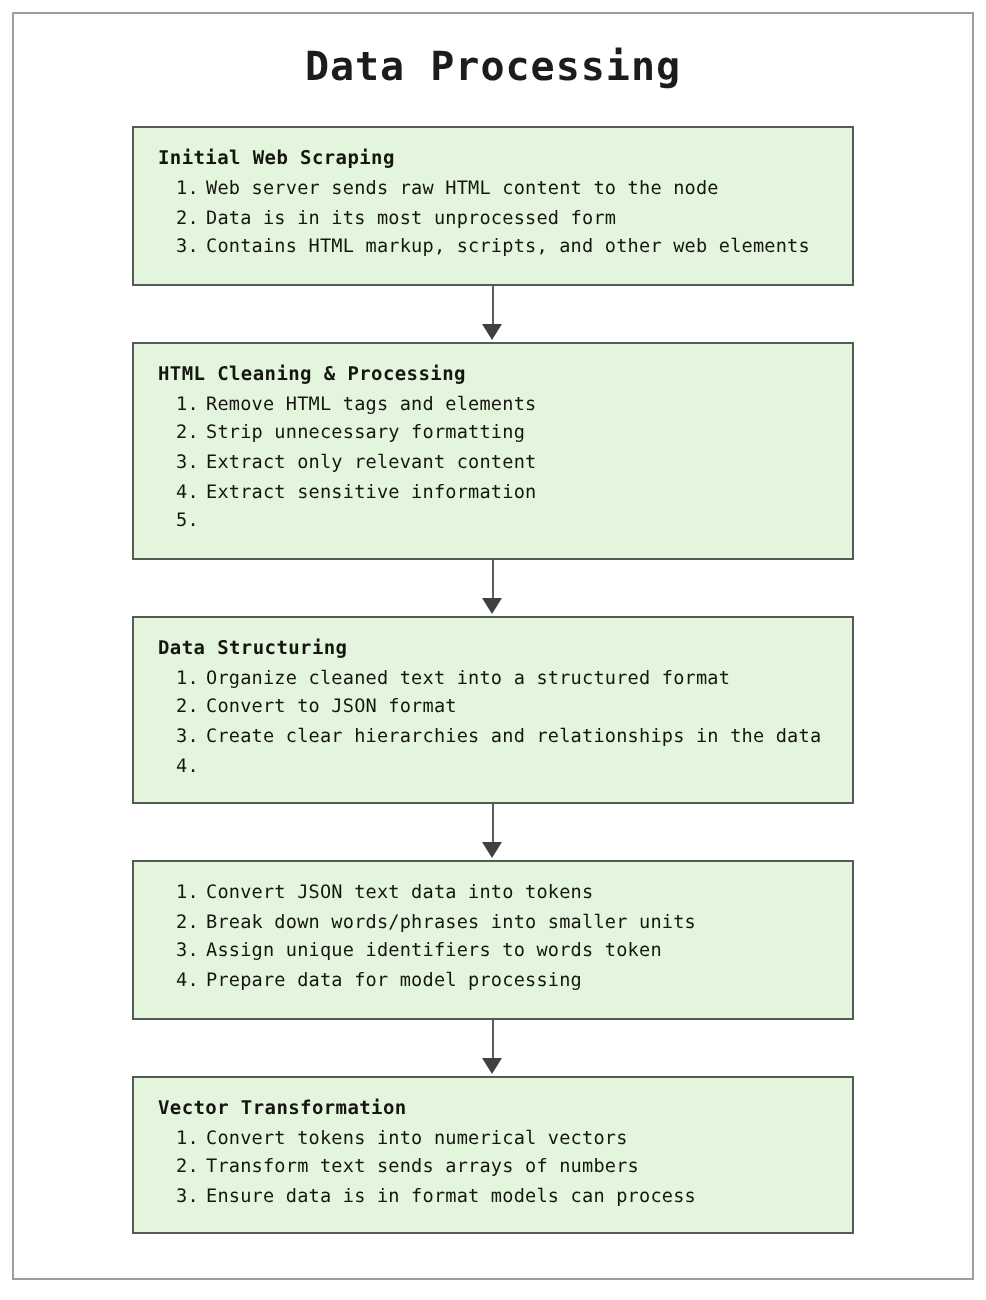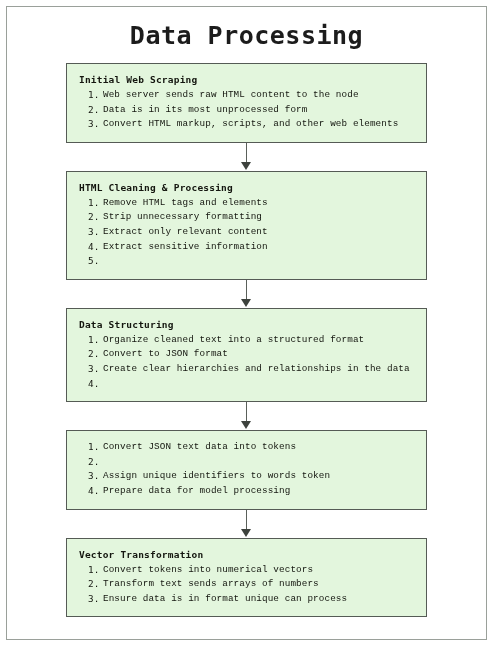--- a/index.html
+++ b/index.html
@@ -18,21 +18,21 @@
     left: 6px;
     top: 6px;
     width: 481px;
     height: 634px;
     box-sizing: border-box;
     border: 1px solid #9aa09a;
     background: #ffffff;
   }
   .page-title {
     text-align: center;
-    font-size: 25px;
+    font-size: 20px;
     font-weight: bold;
     letter-spacing: 0.5px;
     color: #1c1c1c;
     margin: 14px 0 0 0;
     font-family: "DejaVu Sans Mono", "Liberation Mono", monospace;
   }
   .flow {
     position: absolute;
     left: 0;
     top: 56px;
@@ -68,21 +68,20 @@
     padding-left: 9px;
     display: flex;
   }
   .li-num {
     display: inline-block;
     min-width: 15px;
     text-align: left;
   }
   .li-text {
     display: inline-block;
-    font-family: Liberation Mono, monospace;
   }
   .connector {
     position: relative;
     height: 28px;
     margin: 0 auto;
     width: 361px;
   }
   .connector .stem {
     position: absolute;
     left: 180px;
@@ -114,21 +113,21 @@
           <li>
             <span class="li-num">1.</span>
             <span class="li-text">Web server sends raw HTML content to the node</span>
           </li>
           <li>
             <span class="li-num">2.</span>
             <span class="li-text">Data is in its most unprocessed form</span>
           </li>
           <li>
             <span class="li-num">3.</span>
-            <span class="li-text">Convert HTML markup, scripts, and other web elements</span>
+            <span class="li-text">Contains HTML markup, scripts, and other web elements</span>
           </li>
         </ul>
       </div>
       <div class="connector">
         <div class="stem"></div>
         <div class="head"></div>
       </div>
       <div class="node">
         <div class="node-title">HTML Cleaning &amp; Processing</div>
         <ul class="node-list">
@@ -182,20 +181,21 @@
         <div class="head"></div>
       </div>
       <div class="node">
         <ul class="node-list">
           <li>
             <span class="li-num">1.</span>
             <span class="li-text">Convert JSON text data into tokens</span>
           </li>
           <li>
             <span class="li-num">2.</span>
+            <span class="li-text">Break down words/phrases into smaller units</span>
           </li>
           <li>
             <span class="li-num">3.</span>
             <span class="li-text">Assign unique identifiers to words token</span>
           </li>
           <li>
             <span class="li-num">4.</span>
             <span class="li-text">Prepare data for model processing</span>
           </li>
         </ul>
@@ -210,18 +210,18 @@
           <li>
             <span class="li-num">1.</span>
             <span class="li-text">Convert tokens into numerical vectors</span>
           </li>
           <li>
             <span class="li-num">2.</span>
             <span class="li-text">Transform text sends arrays of numbers</span>
           </li>
           <li>
             <span class="li-num">3.</span>
-            <span class="li-text">Ensure data is in format unique can process</span>
+            <span class="li-text">Ensure data is in format models can process</span>
           </li>
         </ul>
       </div>
     </div>
 </div>
 
 </body></html>

